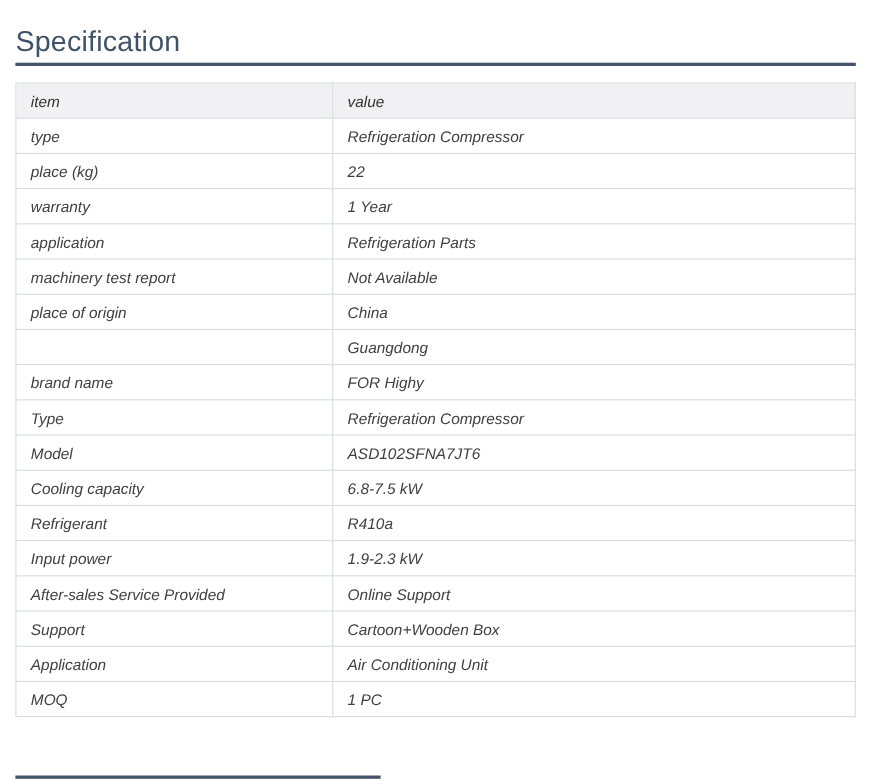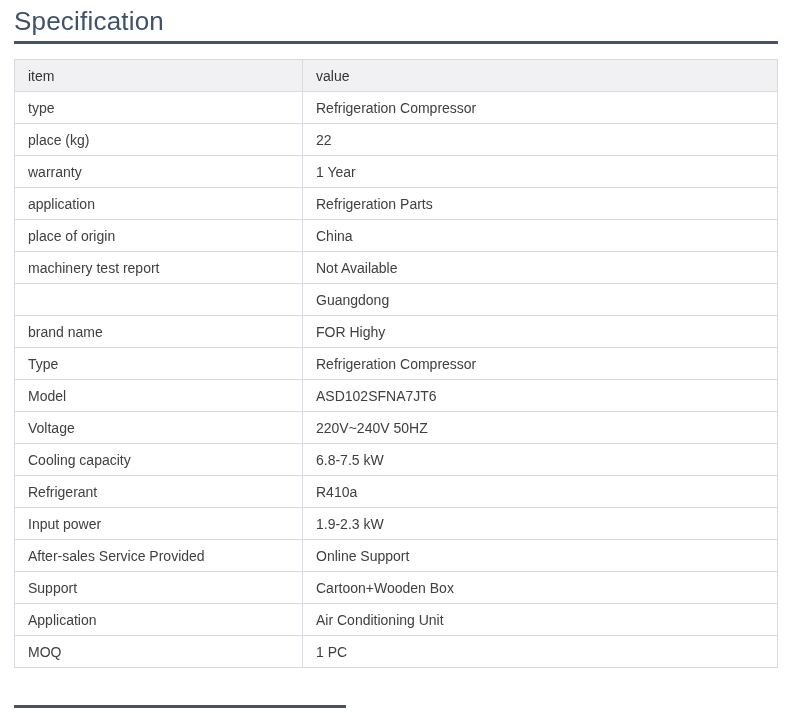--- a/index.html
+++ b/index.html
@@ -5,40 +5,41 @@
   * { box-sizing: border-box; margin: 0; padding: 0; }
   html, body {
     width: 792px; height: 713px;
     background: #ffffff;
     font-family: "Liberation Sans", sans-serif;
     overflow: hidden;
   }
   .page {
     position: relative;
     width: 792px; height: 713px;
-    padding: 5px 14px 0 14px;
+    padding: 21px 14px 0 14px;
   }
   .page-title {
     font-size: 26px;
     line-height: 32px;
     font-weight: 500;
     color: #3e5268;
     letter-spacing: 0.2px;
   }
   .title-underline {
     width: 764px;
     height: 3px;
     background: #46546b;
     margin-top: 4px;
   }
   table.spec-table {
     margin-top: 15px;
     width: 764px;
     border-collapse: collapse;
     table-layout: fixed;
+    font-style: italic;
   }
   .spec-table th, .spec-table td {
     border: 1px solid #d8dbdf;
     height: 32px;
     padding: 0 13px;
     font-size: 14px;
     font-weight: 400;
     color: #404040;
     text-align: left;
     vertical-align: middle;
@@ -84,46 +85,42 @@
         </tr>
         <tr>
           <td>warranty</td>
           <td>1 Year</td>
         </tr>
         <tr>
           <td>application</td>
           <td>Refrigeration Parts</td>
         </tr>
         <tr>
+          <td>machinery test report</td>
+          <td>Not Available</td>
+        </tr>
+        <tr>
           <td>place of origin</td>
           <td>China</td>
-        </tr>
-        <tr>
-          <td>machinery test report</td>
-          <td>Not Available</td>
         </tr>
         <tr>
           <td></td>
           <td>Guangdong</td>
         </tr>
         <tr>
           <td>brand name</td>
           <td>FOR Highy</td>
         </tr>
         <tr>
           <td>Type</td>
           <td>Refrigeration Compressor</td>
         </tr>
         <tr>
           <td>Model</td>
           <td>ASD102SFNA7JT6</td>
-        </tr>
-        <tr>
-          <td>Voltage</td>
-          <td>220V~240V 50HZ</td>
         </tr>
         <tr>
           <td>Cooling capacity</td>
           <td>6.8-7.5 kW</td>
         </tr>
         <tr>
           <td>Refrigerant</td>
           <td>R410a</td>
         </tr>
         <tr>

